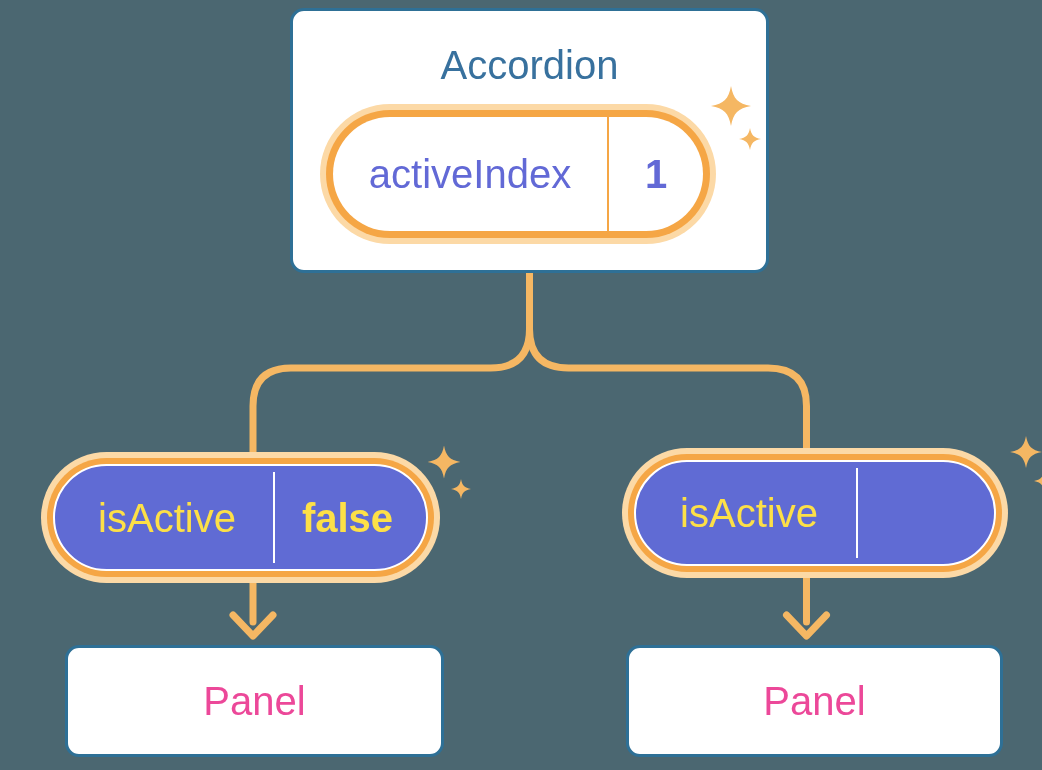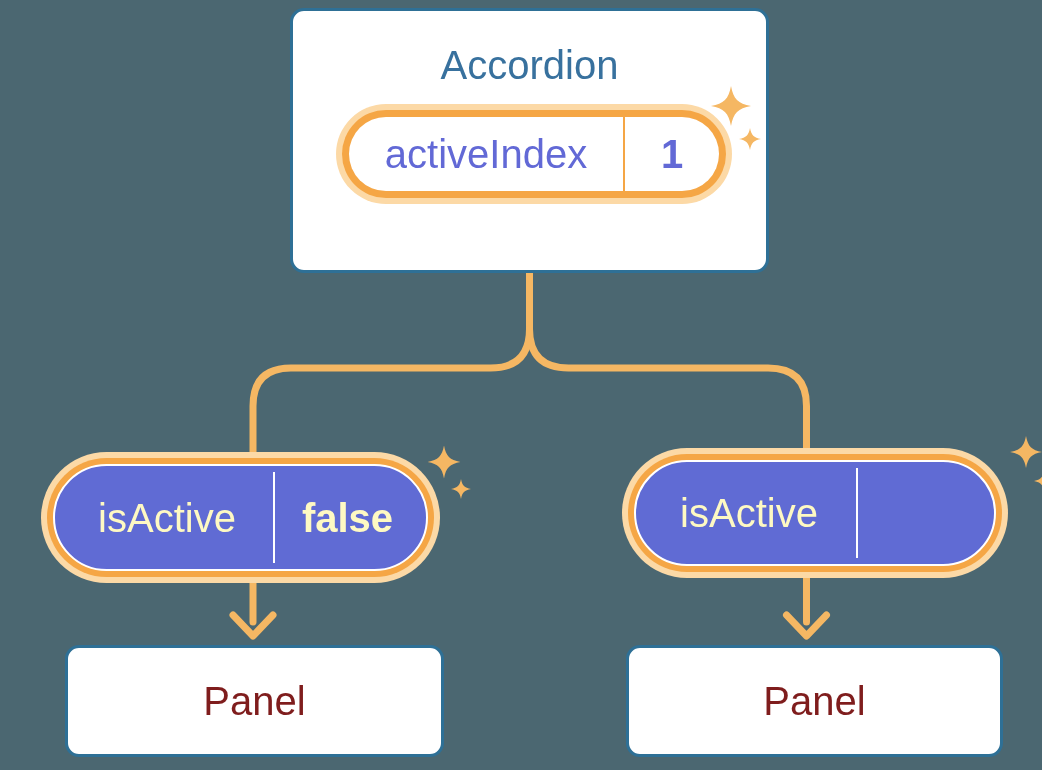--- a/index.html
+++ b/index.html
@@ -39,21 +39,21 @@
     line-height: 1;
     font-weight: 500;
     color: #38719E;
   }
   .panel {
     display: flex;
     align-items: center;
     justify-content: center;
     font-size: 40px;
     font-weight: 500;
-    color: #7f1d1d;
+    color: #ec4899;
   }
 
   
   .pill-halo {
     position: absolute;
     background: #FCD9A6;
     border-radius: 999px;
     padding: 6px;
     box-sizing: border-box;
     z-index: 2;
@@ -86,21 +86,21 @@
     font-size: 40px;
     line-height: 1;
   }
   .state-pill .pill-ring { padding: 7px; }
   .state-pill .pill-cell { color: #6269D6; }
   .state-pill .cell-name { width: 274px; }
   .state-pill .cell-sep  { width: 2px; background: #F5A645; }
   .state-pill .cell-value { flex: 1; font-weight: 700; }
 
   .prop-pill .pill-ring { padding: 6px; }
-  .prop-pill .pill-cell { color: #fef9c3; }
+  .prop-pill .pill-cell { color: #fde047; }
   .prop-pill .cell-sep  { width: 2px; background: #FFFFFF; }
   .prop-pill .cell-value { flex: 1; font-weight: 700; }
   .prop-pill-left  .cell-name { width: 212px; }
   .prop-pill-right .cell-name { width: 214px; }
 </style>
 </head>
 <body>
 
 <div class="canvas">
 
@@ -111,21 +111,21 @@
       <path d="M506.5 329 Q506.5 368 545.5 368 L745 368 Q783.5 368 783.5 406 L783.5 622"></path>
       <path d="M210 615 L230 636 L250 615"></path>
       <path d="M763.5 615 L783.5 636 L803.5 615"></path>
     </g>
   </svg>
 
   <div class="box" style="left:267px; top:8px; width:479px; height:265px;">
     <div class="box-title" style="top:34px;">Accordion</div>
   </div>
 
-  <div class="pill-halo state-pill" style="left:313px; top:104px; width:396px; height:100px;text-align:center;">
+  <div class="pill-halo state-pill" style="left:297px; top:104px; width:396px; height:140px;text-align:center;">
     <div class="pill-ring">
       <div class="pill-body">
         <div class="pill-cell cell-name">activeIndex</div>
         <div class="pill-cell cell-sep"></div>
         <div class="pill-cell cell-value">1</div>
       </div>
     </div>
   </div>
 
   <div class="pill-halo prop-pill prop-pill-left" style="left:18px; top:452px; width:399px; height:131px;">

